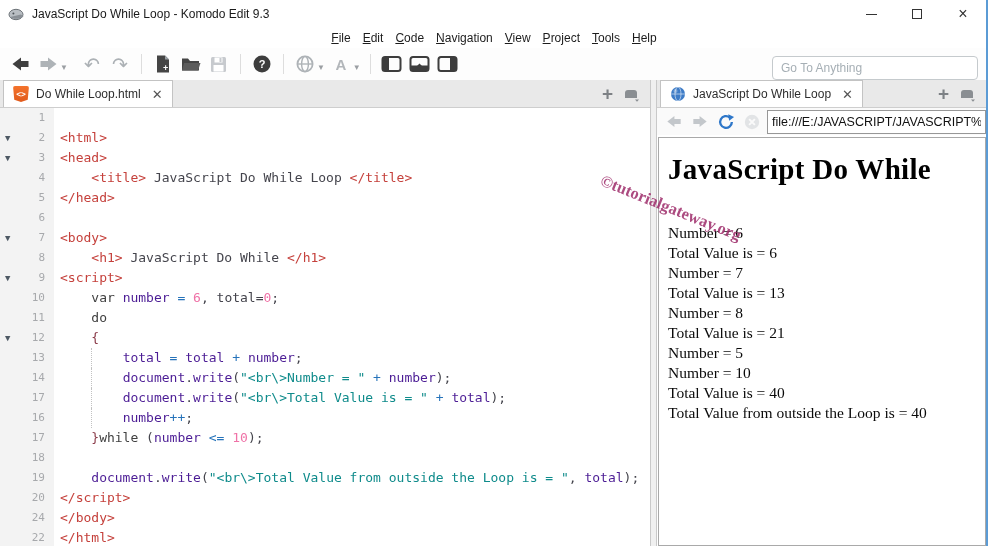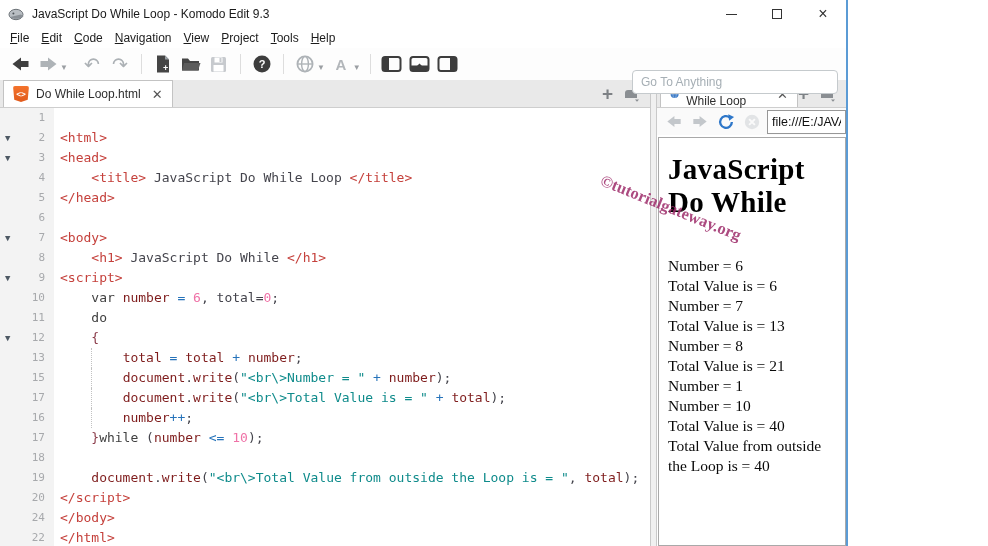--- a/index.html
+++ b/index.html
@@ -1,39 +1,39 @@
 <!DOCTYPE html>
 <html><head>
 <meta charset="utf-8">
 <style>
   html,body{margin:0;padding:0;overflow:hidden;}
   body{width:988px;height:546px;font-family:"Liberation Sans",sans-serif;background:#fff;position:relative;}
-  .window{width:848px;height:546px;box-sizing:border-box;border-right:2px solid #5b9bd5;position:relative;background:#fff;}
+  .window{width:988px;height:546px;box-sizing:border-box;border-right:2px solid #5b9bd5;position:relative;background:#fff;}
 
   
   .titlebar{height:28px;display:flex;align-items:center;padding-left:8px;background:#fff;}
   .title-text{font-size:12px;color:#1a1a1a;margin-left:7px;}
   .win-controls{margin-left:auto;display:flex;height:100%;}
   .win-btn{width:46px;height:100%;display:flex;align-items:center;justify-content:center;color:#222;}
   .min-glyph{display:block;width:11px;height:1px;background:#333;}
   .max-glyph{display:block;width:10px;height:10px;border:1px solid #333;box-sizing:border-box;}
   .close-glyph{font-size:16px;line-height:16px;color:#333;}
 
   
-  .menubar{height:20px;display:flex;align-items:center;padding-left:6px;background:#fff;font-size:12px;color:#1c1c1c;}
+  .menubar{height:20px;display:flex;align-items:center;padding-left:6px;background:#fff;font-size:12px;color:#1c1c1c;justify-content:center;}
   .menu-item{padding:2px 8px 2px 4px;cursor:default;}
   .menu-item u{text-decoration:underline;}
 
   
   .toolbar{height:32px;display:flex;align-items:center;padding-left:6px;background:#fdfdfd;position:relative;}
   .icon-btn{width:26px;height:26px;display:flex;align-items:center;justify-content:center;margin:0 1px;}
   .caret{font-size:8px;color:#9b9fa3;margin:6px 2px 0 -2px;}
   .tsep{width:1px;height:20px;background:#ddd;margin:0 7px;}
   .undo-glyph{font-size:19px;color:#acb1b5;line-height:18px;font-family:"DejaVu Sans",sans-serif;}
-  .goto-input{position:absolute;right:8px;top:22px;width:188px;height:22px;border:1px solid #c5cacd;border-radius:4px;padding:0 8px;font-size:12px;color:#555;outline:none;font-family:"Liberation Sans",sans-serif;}
+  .goto-input{position:absolute;right:8px;top:8px;width:188px;height:22px;border:1px solid #c5cacd;border-radius:4px;padding:0 8px;font-size:12px;color:#555;outline:none;font-family:"Liberation Sans",sans-serif;}
   .goto-input::placeholder{color:#a6afb5;}
 
   
   .main{display:flex;height:466px;}
   .editor-pane{width:650px;display:flex;flex-direction:column;background:#fff;}
   .splitter{width:7px;background:#f0f0f0;border-left:1px solid #c9c9c9;border-right:1px solid #c9c9c9;box-sizing:border-box;}
   .preview-pane{flex:1;display:flex;flex-direction:column;min-width:0;}
 
   
   .tabbar{height:28px;background:#e9e9e9;border-bottom:1px solid #cecece;display:flex;box-sizing:border-box;align-items:stretch;}
@@ -44,21 +44,21 @@
   .html-badge{width:16px;height:16px;background:linear-gradient(#f4732c,#e05a1c);border-radius:2px;clip-path:polygon(0 0,100% 0,92% 86%,50% 100%,8% 86%);color:#fff;font-size:8px;font-weight:bold;display:flex;align-items:center;justify-content:center;font-family:"DejaVu Sans Mono",monospace;}
 
   
   .editor{flex:1;font-family:"DejaVu Sans Mono","Liberation Mono",monospace;font-size:13px;line-height:20px;overflow:hidden;background:#fff;}
   .code-line{display:flex;height:20px;}
   .gutter{width:54px;flex:none;background:#f3f3f3;color:#a7a9ac;font-size:11px;text-align:right;padding-right:9px;box-sizing:border-box;position:relative;line-height:20px;}
   .fold{position:absolute;left:5px;top:0;font-size:9px;color:#4e5964;font-style:normal;}
   .code{white-space:pre;padding-left:6px;position:relative;color:#44444c;}
   .iguide{position:absolute;left:calc(6px + 4ch);top:0;height:20px;border-left:1px dotted #c2c2c2;}
   .t-plain{color:#44444c}.t-tag{color:#c5413c}.t-kw{color:#404040}
-  .t-id{color:#7f1d1d}.t-op{color:#2673ba}.t-num{color:#ef72a7}
+  .t-id{color:#4c1d95}.t-op{color:#2673ba}.t-num{color:#ef72a7}
   .t-str{color:#0f8b8b}.t-brace{color:#8a3a48}
 
   
   .browser-toolbar{height:27px;display:flex;align-items:center;gap:4px;padding:0 0 0 6px;background:#fafafa;}
   .nav-btn{width:22px;height:22px;display:flex;align-items:center;justify-content:center;flex:none;}
   .url-input{flex:1;height:20px;border:1px solid #979797;font-size:12.5px;color:#111;padding:1px 4px;min-width:0;outline:none;font-family:"Liberation Sans",sans-serif;border-radius:0;}
   .browser-content{flex:1;margin:2px 0 0 1px;border:1px solid #a9a9a9;background:#fff;padding:0 9px;overflow:hidden;}
   .preview-heading{font-family:"Liberation Serif",serif;font-size:29px;font-weight:bold;color:#000;margin:15px 0 0 0;letter-spacing:0.3px;}
   .output{margin-top:37px;font-family:"Liberation Serif",serif;font-size:15.5px;line-height:20px;color:#0a0a0a;}
   .watermark{position:absolute;left:601px;top:170px;font-family:"Liberation Serif",serif;font-size:16.5px;font-weight:600;color:rgba(158,44,106,0.85);transform:rotate(22deg);transform-origin:0 50%;white-space:nowrap;z-index:40;pointer-events:none;}
@@ -246,21 +246,21 @@
           </div>
           <div class="code-line">
             <span class="gutter"><i class="fold">▼</i>12</span>
             <span class="code"><span class="t-plain">    </span><span class="t-brace">{</span></span>
           </div>
           <div class="code-line">
             <span class="gutter">13</span>
             <span class="code"><i class="iguide"></i><span class="t-plain">        </span><span class="t-id">total</span><span class="t-op"> = </span><span class="t-id">total</span><span class="t-op"> + </span><span class="t-id">number</span><span class="t-plain">;</span></span>
           </div>
           <div class="code-line">
-            <span class="gutter">15</span>
+            <span class="gutter">14</span>
             <span class="code"><i class="iguide"></i><span class="t-plain">        </span><span class="t-id">document</span><span class="t-plain">.</span><span class="t-id">write</span><span class="t-plain">(</span><span class="t-str">"&lt;br\&gt;Number = "</span><span class="t-op"> + </span><span class="t-id">number</span><span class="t-plain">);</span></span>
           </div>
           <div class="code-line">
             <span class="gutter">17</span>
             <span class="code"><i class="iguide"></i><span class="t-plain">        </span><span class="t-id">document</span><span class="t-plain">.</span><span class="t-id">write</span><span class="t-plain">(</span><span class="t-str">"&lt;br\&gt;Total Value is = "</span><span class="t-op"> + </span><span class="t-id">total</span><span class="t-plain">);</span></span>
           </div>
           <div class="code-line">
             <span class="gutter">16</span>
             <span class="code"><i class="iguide"></i><span class="t-plain">        </span><span class="t-id">number</span><span class="t-op">++</span><span class="t-plain">;</span></span>
           </div>
@@ -340,21 +340,21 @@
       </div>
       <div class="browser-content">
         <h1 class="preview-heading">JavaScript Do While</h1>
         <div class="output" id="output">
             <div>Number = 6</div>
             <div>Total Value is = 6</div>
             <div>Number = 7</div>
             <div>Total Value is = 13</div>
             <div>Number = 8</div>
             <div>Total Value is = 21</div>
-            <div>Number = 1</div>
+            <div>Number = 5</div>
             <div>Number = 10</div>
             <div>Total Value is = 40</div>
             <div>Total Value from outside the Loop is = 40</div>
           </div>
       </div>
     </div>
   </div>
 
   <div class="watermark">©tutorialgateway.org</div>
 </div>

